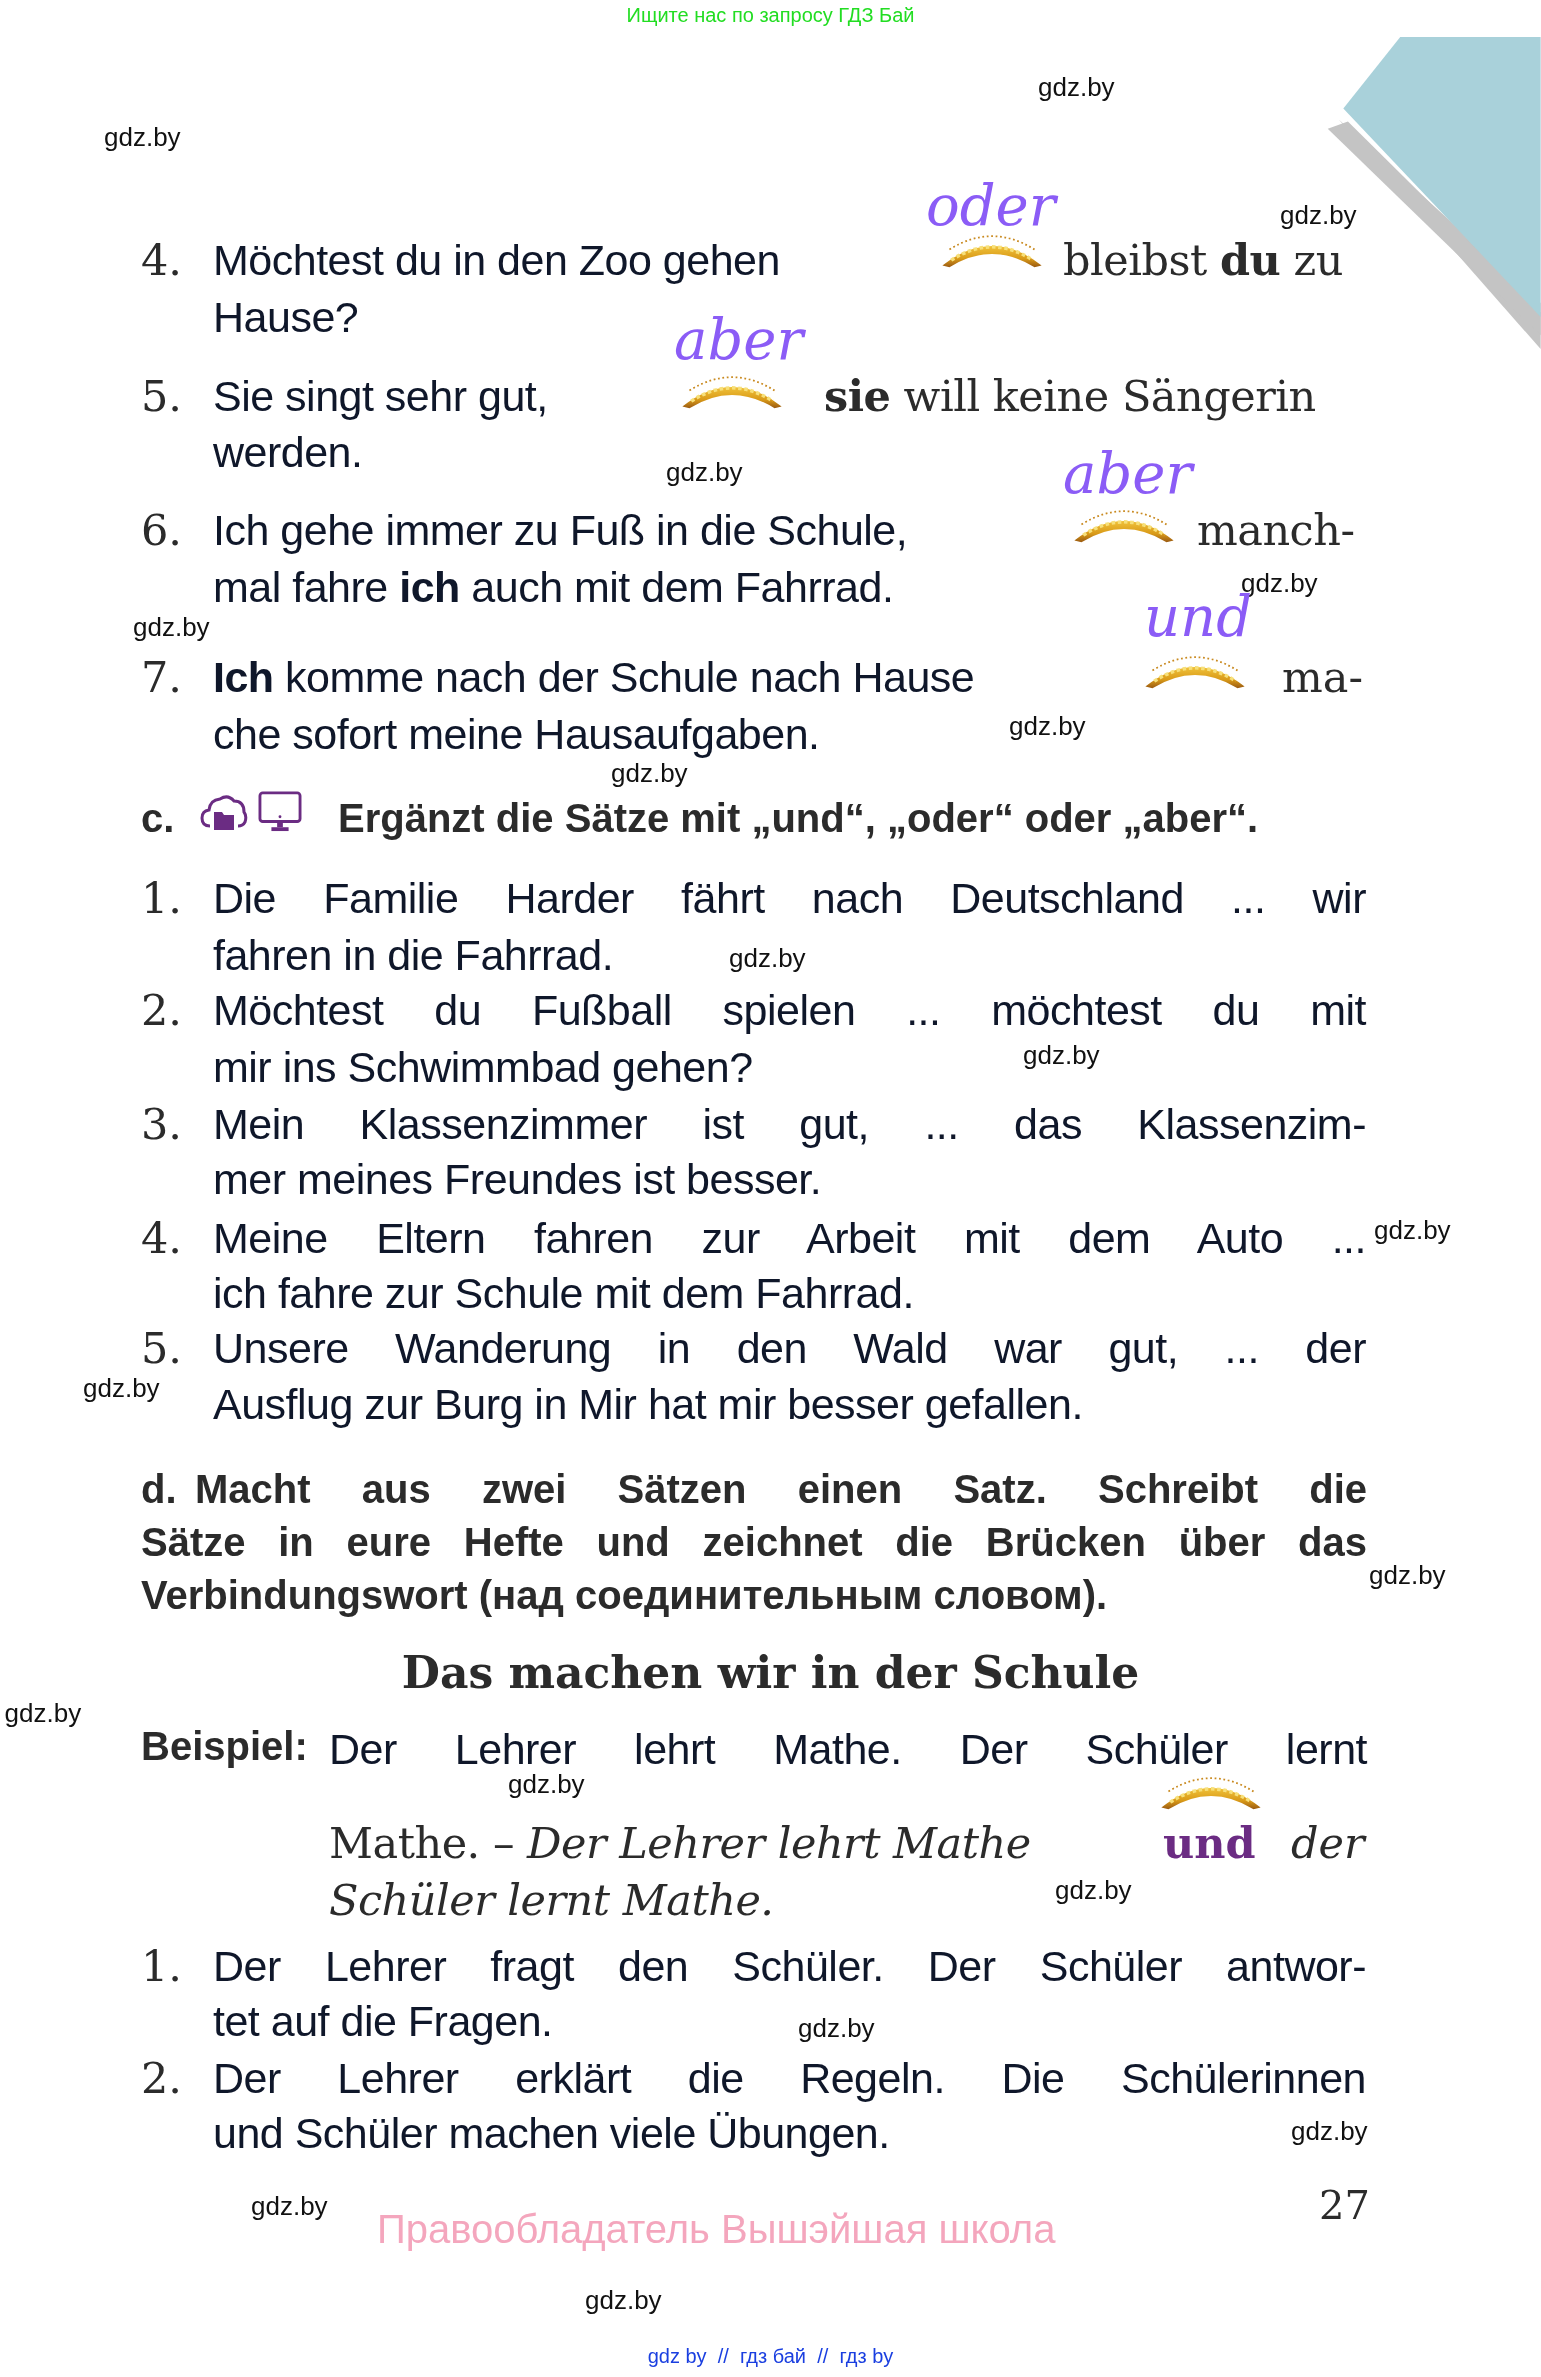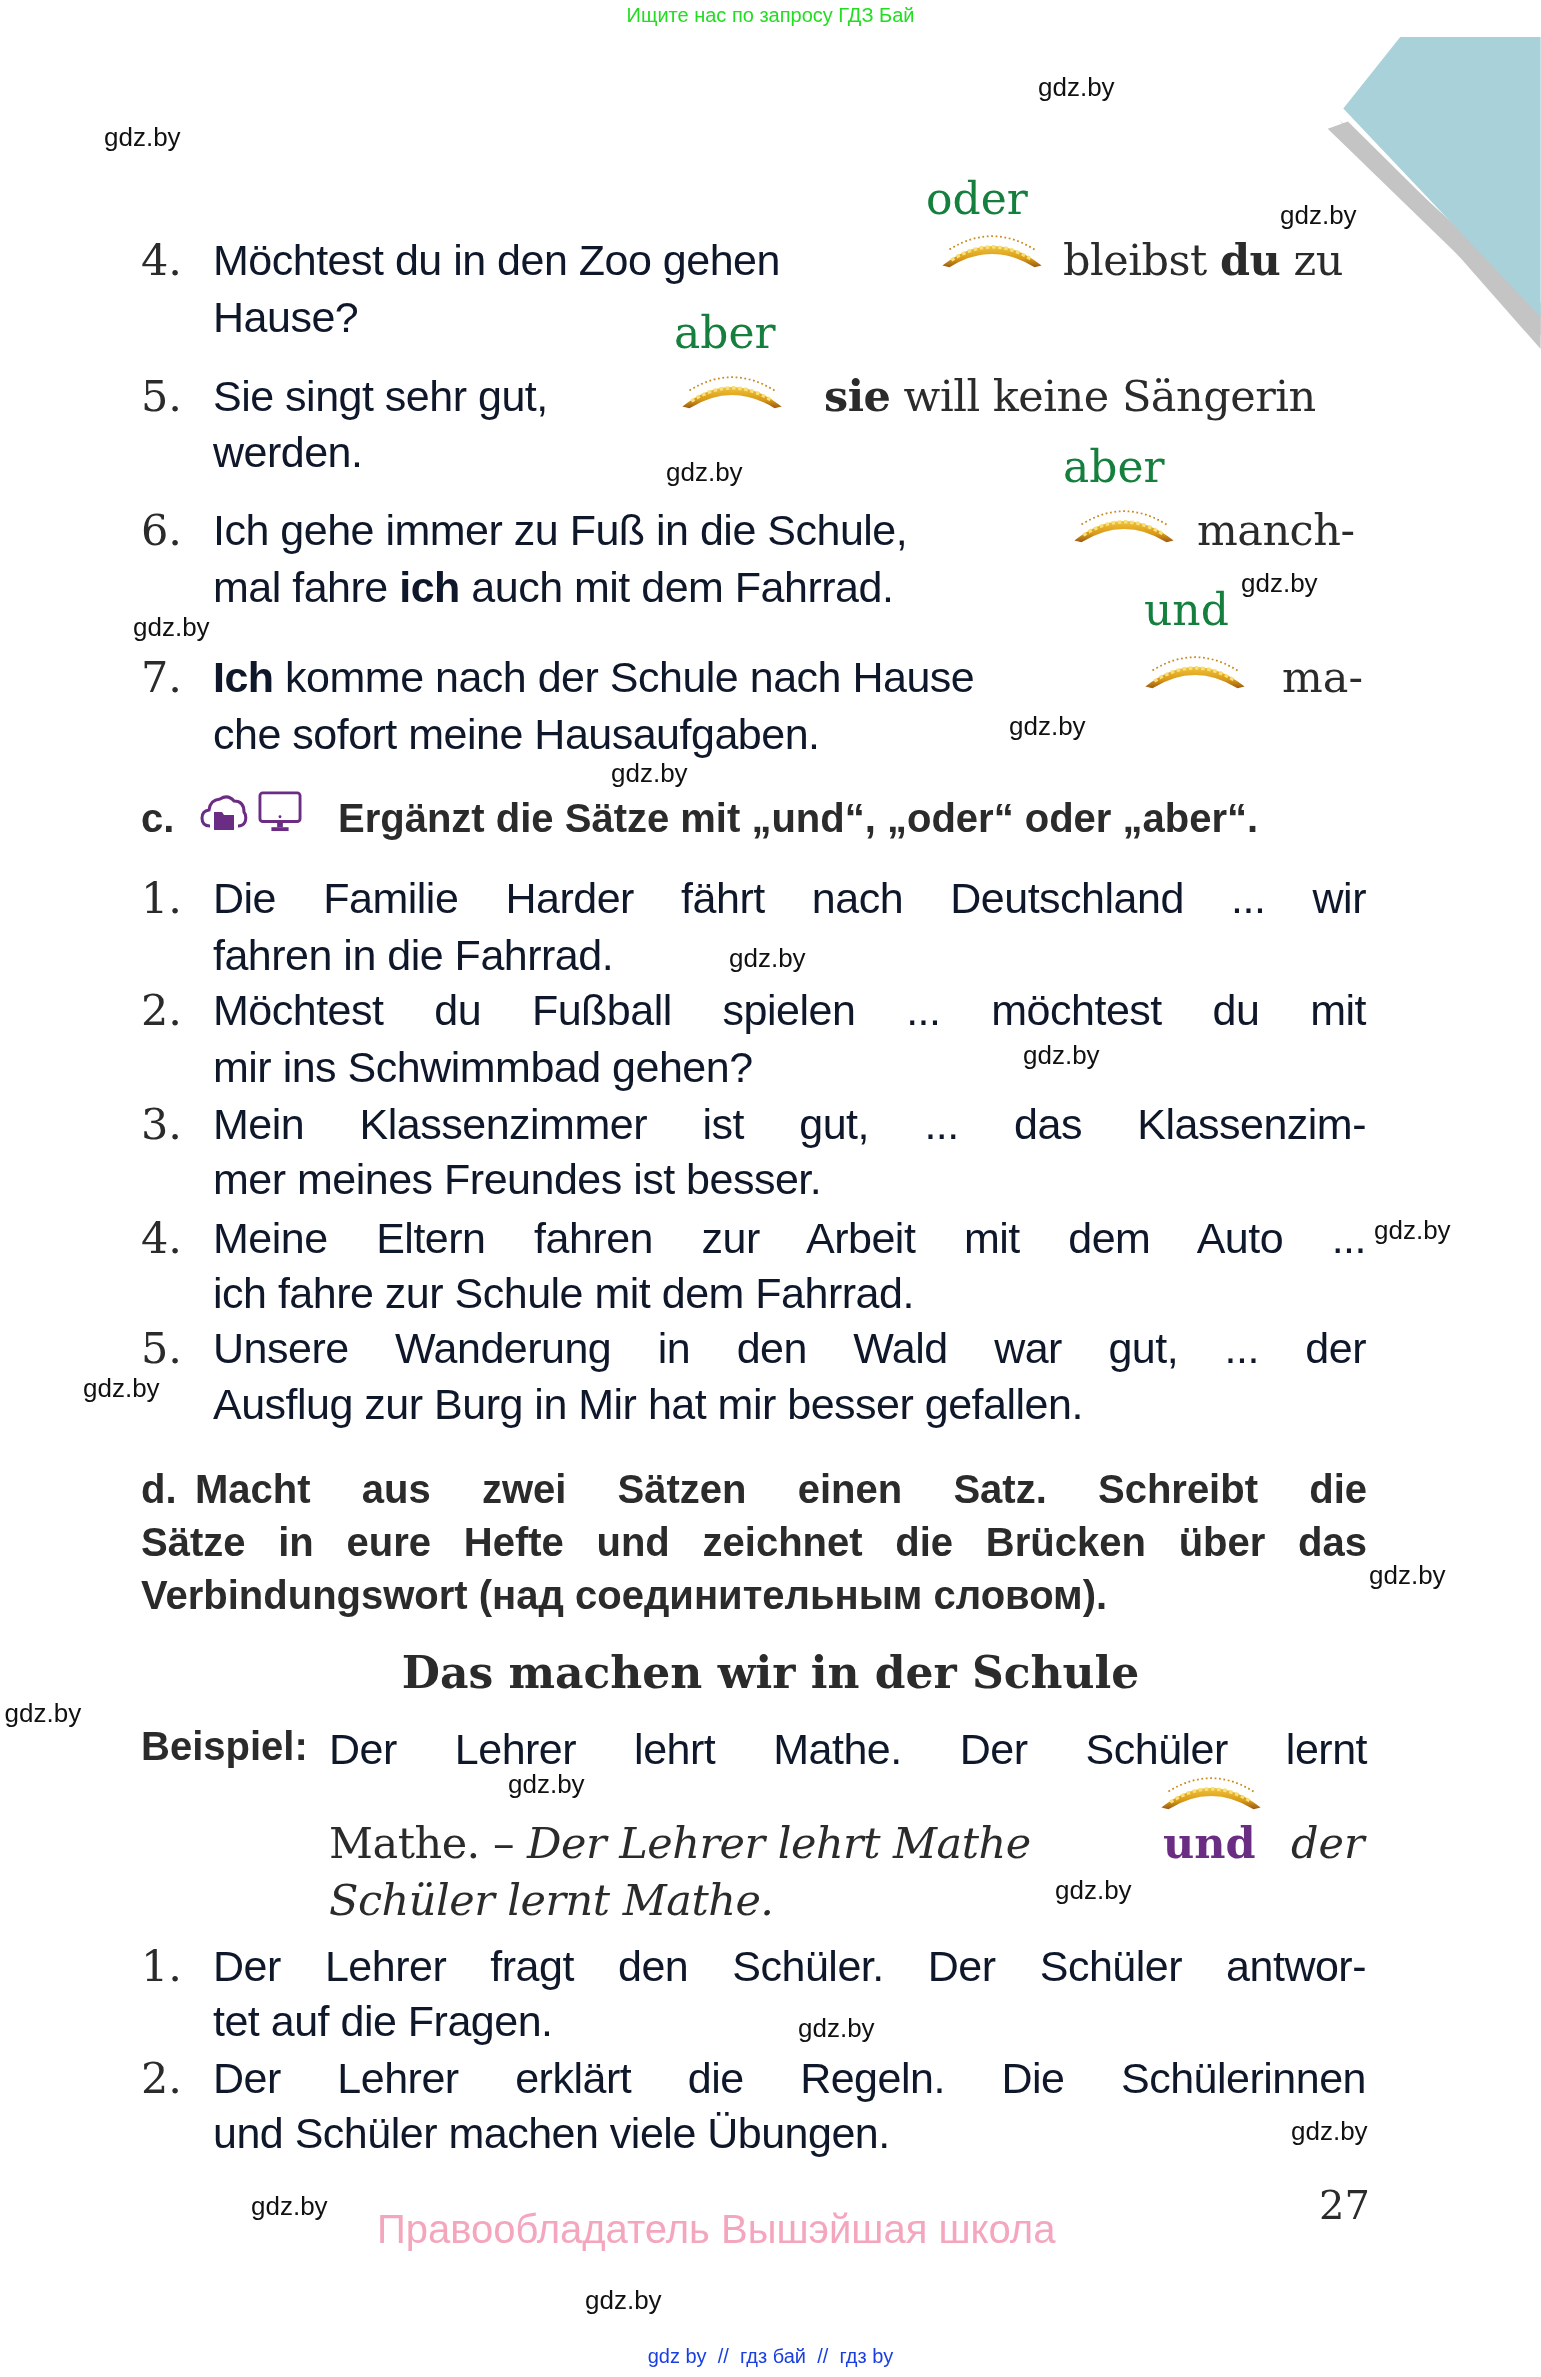--- a/index.html
+++ b/index.html
@@ -21,21 +21,21 @@
     font-family:"DejaVu Serif", serif; font-size:43px; line-height:51px; color:#2b2b2b;
   }
   .b { font-weight:bold; }
   .i { font-style:italic; }
   .wm {
     position:absolute; font-family:"Liberation Sans", sans-serif;
     font-size:26px; color:#111; white-space:nowrap;
   }
   .conj {
     position:absolute; font-family:"DejaVu Serif", serif;
-    font-size:44px; color:#15803d; white-space:nowrap;
+    font-size:56px; color:#8b5cf6; white-space:nowrap;font-style:italic;
   }
   .bridge { position:absolute; width:110px; height:39px; }
   .head {
     position:absolute; font-family:"Liberation Sans", sans-serif;
     font-size:40px; font-weight:bold; color:#2b2b2b; white-space:nowrap;
   }
   .corner {
     position:absolute; right:0; top:37px; width:221px; height:312px;
   }
 </style>

